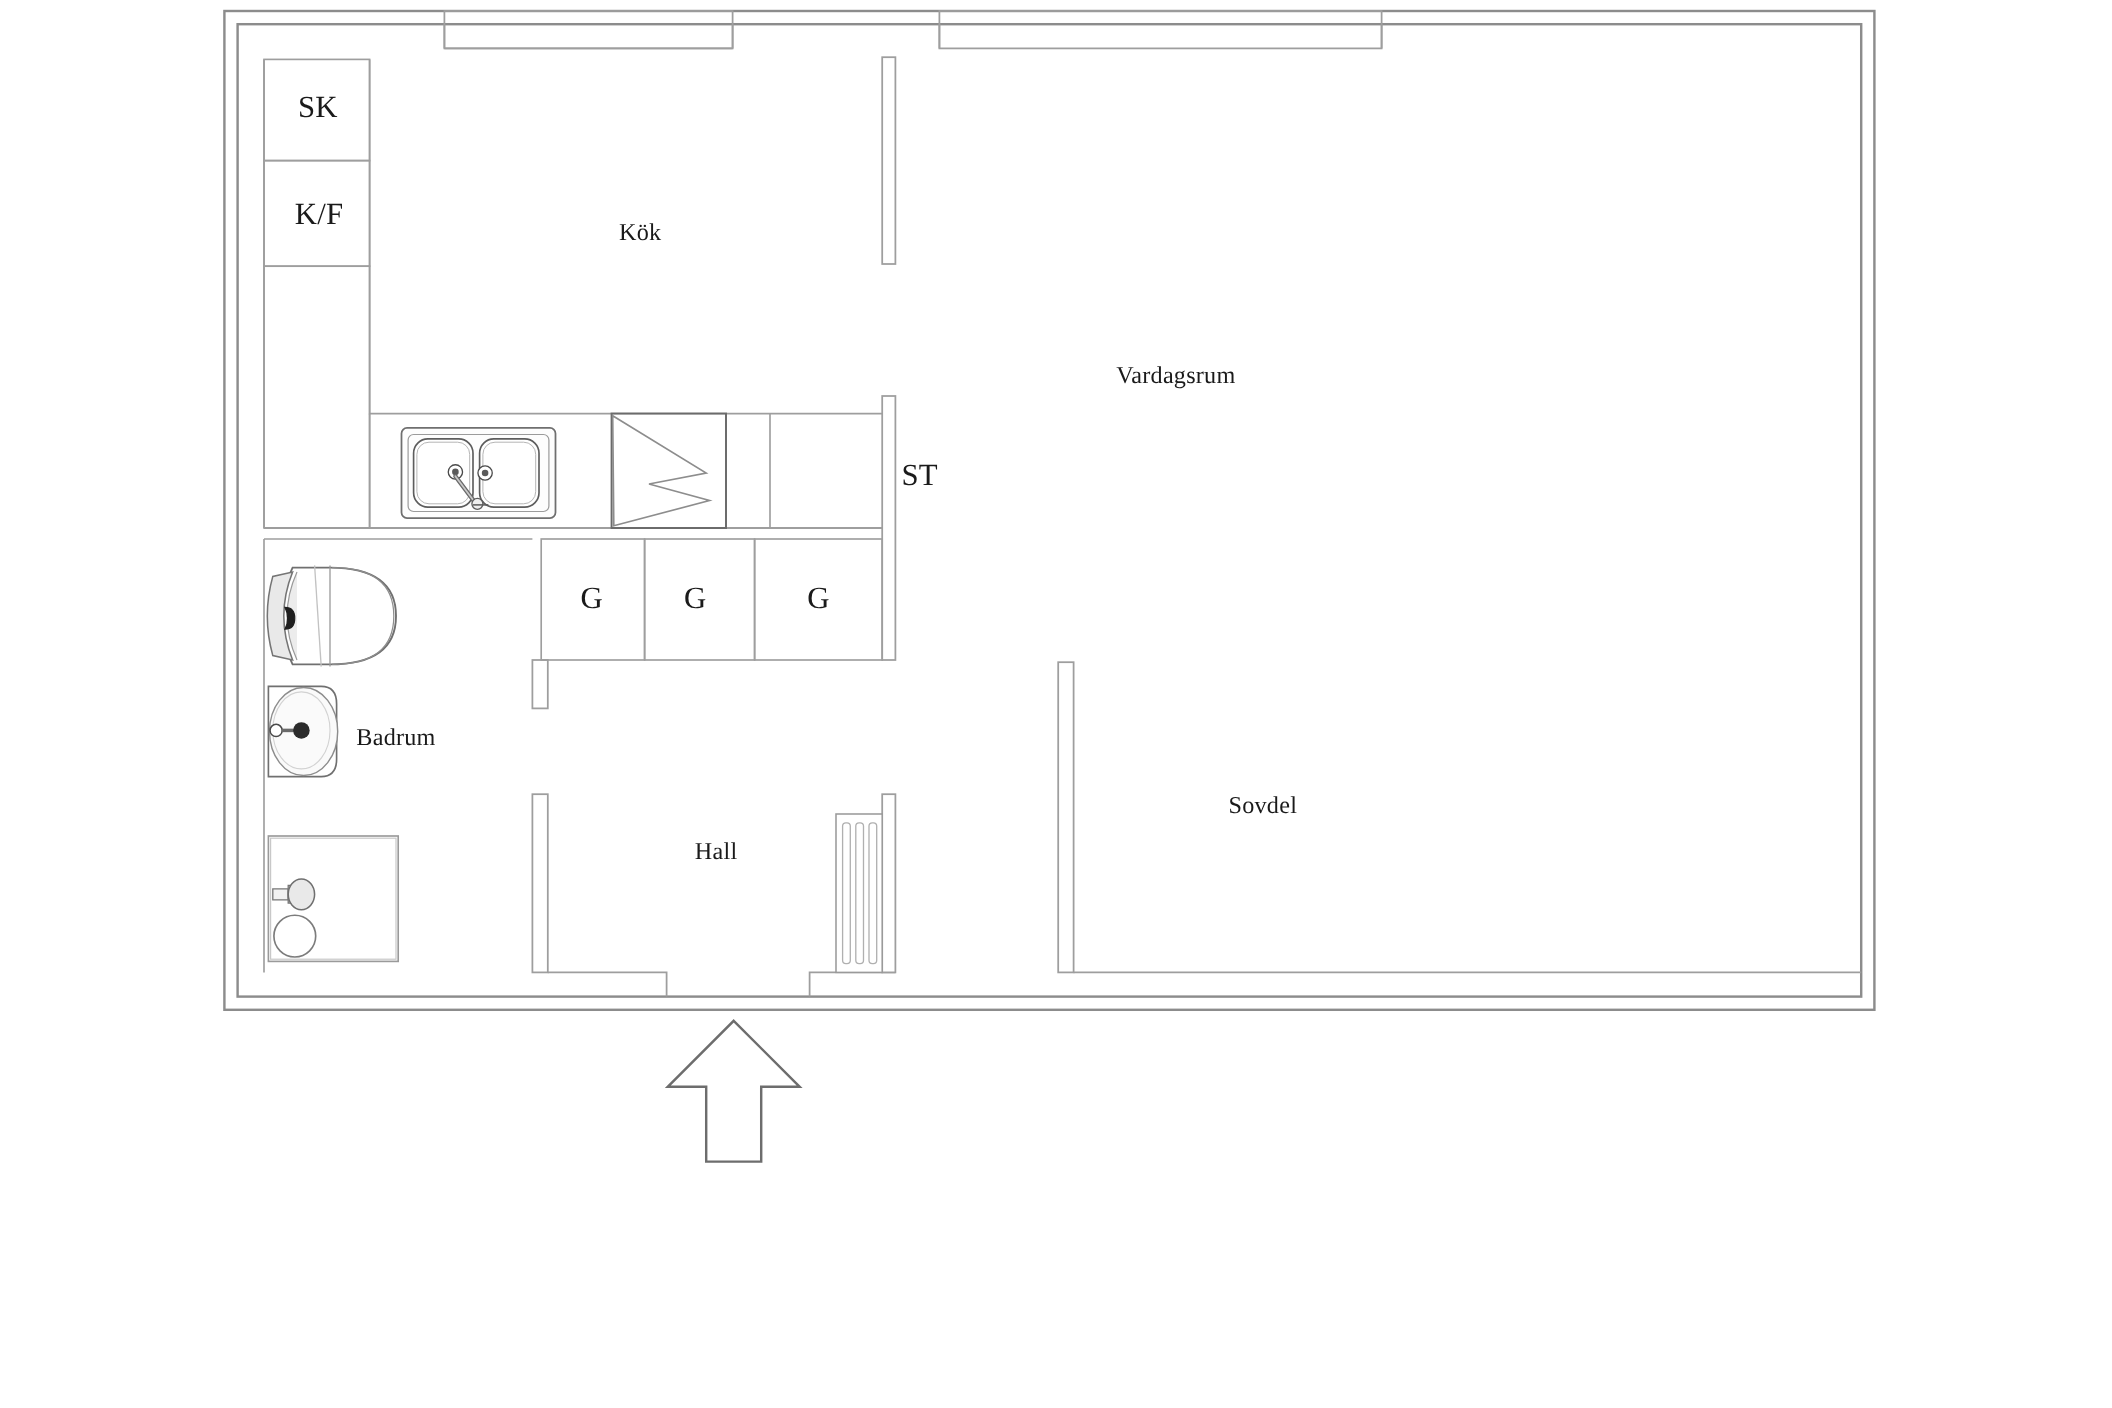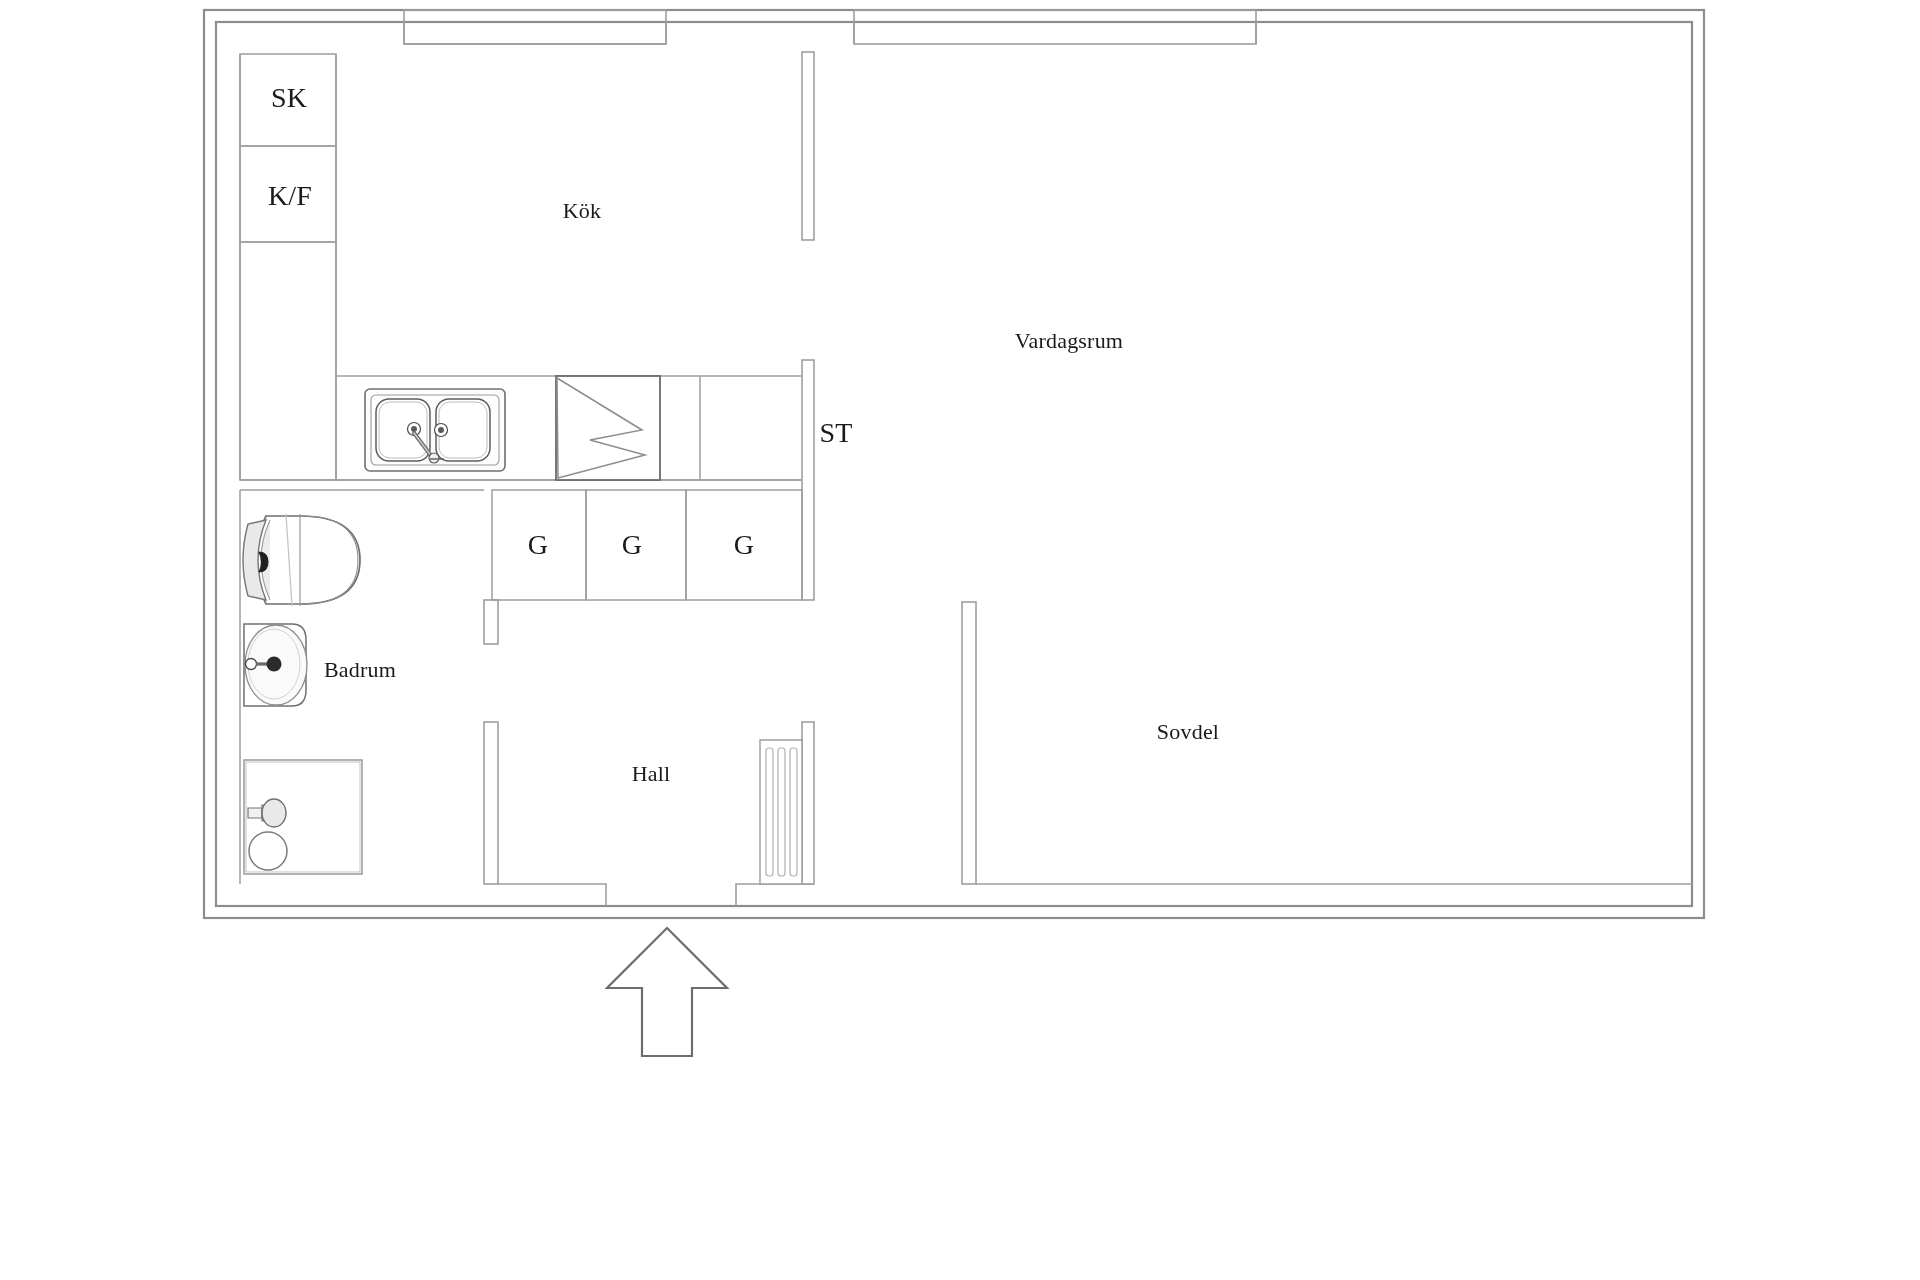--- a/index.html
+++ b/index.html
@@ -189,21 +189,21 @@
   </svg>
 
   <div class="room-label lbl-xl" style="left:582px; top:211px;">Kök</div>
 
   <div class="room-label lbl-xl" style="left:1069px; top:341px;">Vardagsrum</div>
 
   <div class="room-label lbl-xl" style="left:360px; top:670px;">Badrum</div>
 
   <div class="room-label lbl-xl" style="left:651px; top:774px;">Hall</div>
 
-  <div class="room-label lbl-xl" style="left:1148px; top:732px;margin-left:40px;">Sovdel</div>
+  <div class="room-label lbl-xl" style="left:1148px; top:732px;">Sovdel</div>
 
   <div class="room-label lbl-md" style="left:289px; top:98px;">SK</div>
 
   <div class="room-label lbl-md" style="left:290px; top:196px;text-align:center;">K/F</div>
 
   <div class="room-label lbl-md" style="left:796px; top:433px;margin-left:40px;">ST</div>
 
   <div class="room-label lbl-md" style="left:538px; top:545px;">G</div>
 
   <div class="room-label lbl-md" style="left:632px; top:545px;">G</div>

